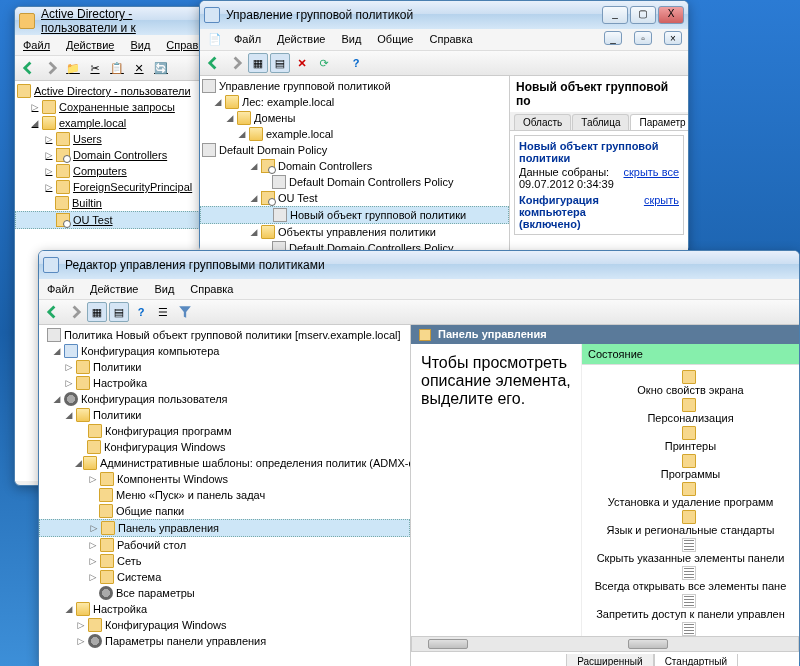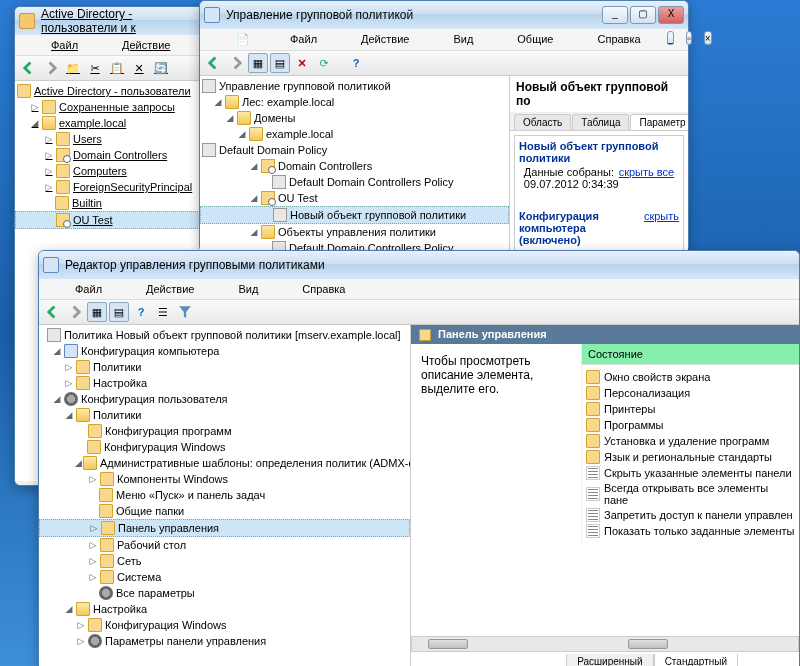--- a/index.html
+++ b/index.html
@@ -5,21 +5,21 @@
 *{box-sizing:border-box;margin:0;padding:0;font-family:"Segoe UI",Tahoma,sans-serif;font-size:11px;}
 body{background:linear-gradient(180deg,#2b7bd4 0%,#1a5fa8 50%,#3d8fd8 100%);width:800px;height:666px;position:relative;overflow:hidden;}
 .win{position:absolute;background:#f0f0f0;border:1px solid #4a7fb0;border-radius:6px;box-shadow:0 3px 12px rgba(0,0,0,0.3);}
 .win-header{background:linear-gradient(180deg,#e8f0fb 0%,#cddff2 45%,#b5d2ec 46%,#d5e7f7 100%);height:28px;display:flex;align-items:center;padding:0 4px;border-radius:5px 5px 0 0;}
 .win-icon{width:16px;height:16px;margin-right:6px;background:#f7c76c;border:1px solid #c89a3a;border-radius:2px;}
 .win-title{flex:1;color:#000;font-size:12px;}
 .win-btns{display:flex;gap:2px;}
 .win-btn{width:26px;height:18px;border:1px solid #7a9abb;border-radius:3px;background:linear-gradient(180deg,#f5f9fd,#d5e3f0);font-size:10px;line-height:14px;text-align:center;cursor:pointer;}
 .win-btn.close{background:linear-gradient(180deg,#f0a0a0,#d06060);}
 .menubar{background:#f5f5f5;padding:2px 6px;border-bottom:1px solid #ddd;display:flex;gap:12px;}
-.menubar span{padding:2px 2px;cursor:pointer;margin-left:28px;}
+.menubar span{padding:2px 2px;cursor:pointer;}
 .toolbar{background:linear-gradient(180deg,#fafafa,#e8e8e8);padding:2px 4px;border-bottom:1px solid #ccc;display:flex;gap:2px;align-items:center;}
 .tbtn{width:20px;height:20px;border:1px solid transparent;border-radius:2px;display:flex;align-items:center;justify-content:center;cursor:pointer;}
 .tbtn.active{border-color:#8ab;background:#d5e5f5;}
 .tbtn svg{width:14px;height:14px;}
 .body-area{display:flex;background:#fff;}
 .tree{overflow:auto;padding:2px 0;background:#fff;border-right:1px solid #ccc;}
 .tree-item{display:flex;align-items:center;padding:1px 2px;white-space:nowrap;cursor:pointer;}
 .tree-item.selected{background:#cde6f7;border:1px dotted #7aa;}
 .expander{width:12px;height:12px;margin-right:1px;display:inline-flex;align-items:center;justify-content:center;font-size:9px;color:#666;cursor:pointer;}
 .node-icon{width:14px;height:14px;margin-right:3px;flex-shrink:0;}
@@ -32,21 +32,21 @@
 .icon-gear{background:radial-gradient(circle,#aaa 40%,#666 41%);border-radius:50%;}
 .right-panel{flex:1;overflow:auto;}
 .detail-header{background:#5a7a9a;color:#fff;padding:3px 8px;font-weight:bold;}
 .tabs{display:flex;border-bottom:1px solid #ccc;background:#f0f0f0;padding-left:4px;padding-top:2px;}
 .tab{padding:2px 8px;border:1px solid #ccc;border-bottom:none;background:#e8e8e8;margin-right:1px;border-radius:3px 3px 0 0;cursor:pointer;font-size:10px;}
 .tab.active{background:#fff;}
 .detail-box{margin:4px;border:1px solid #ccc;padding:4px;font-size:10px;}
 .detail-box b{color:#003399;}
 .link{color:#0033cc;text-decoration:underline;cursor:pointer;}
 .col-list{padding:4px;}
-.col-list .li-row{display:flex;align-items:center;padding:1px 0;}
+.col-list .li-row{display:flex;align-items:center;padding:1px 0;flex-direction:column;}
 .col-list .li-icon{width:14px;height:14px;margin-right:4px;}
 .icon-policy{background:#fff;border:1px solid #ccc;position:relative;}
 .icon-policy::before{content:"";position:absolute;left:1px;top:1px;right:1px;bottom:1px;background:repeating-linear-gradient(180deg,#888 0 1px,transparent 1px 3px);}
 .scrollbar{position:absolute;background:#e8e8e8;border:1px solid #ccc;}
 .sb-h{bottom:0;left:0;right:0;height:16px;}
 .sb-thumb{background:linear-gradient(180deg,#e0e0e0,#c0c0c0);border:1px solid #999;border-radius:2px;}
 .bottom-tabs{position:absolute;bottom:0;left:40%;display:flex;}
 .btab{padding:2px 10px;border:1px solid #ccc;border-top:none;background:#f0f0f0;border-radius:0 0 3px 3px;font-size:10px;cursor:pointer;}
 .btab.active{background:#fff;}
 </style>
@@ -230,28 +230,28 @@
       <div style="padding:4px 6px;font-weight:bold;font-size:12px">Новый объект групповой по</div>
       <div class="tabs">
         <div class="tab">Область</div>
         <div class="tab">Таблица</div>
         <div class="tab active">Параметр</div>
       </div>
       <div class="detail-box">
         <div style="display:flex;justify-content:space-between">
           <b>Новый объект групповой политики</b>
         </div>
-        <div style="display:flex;justify-content:center;margin-top:2px">
+        <div style="display:flex;justify-content:space-between;margin-top:2px">
           <div>
             <span>Данные собраны:</span><br>
             <span>09.07.2012 0:34:39</span>
           </div>
           <span class="link">скрыть все</span>
         </div>
-        <div style="display:flex;justify-content:space-between;margin-top:20px">
+        <div style="display:flex;justify-content:space-between;margin-top:4px">
           <b style="color:#003399">Конфигурация компьютера (включено)</b>
           <span class="link">скрыть</span>
         </div>
       </div>
     </div>
   </div>
 </div>
 
 <div class="win" style="left:38px;top:250px;width:762px;height:416px;">
   <div class="win-header">
@@ -383,21 +383,21 @@
           <span class="node-icon icon-gear"></span>
           <span>Параметры панели управления</span>
         </div>
     </div>
     <div class="right-panel" style="position:relative;">
       <div class="detail-header">
         <span style="display:inline-block;width:12px;height:12px;background:#f7d88c;border:1px solid #c89a3a;margin-right:4px;vertical-align:middle"></span>
         <span>Панель управления</span>
       </div>
       <div style="display:flex;">
-        <div style="width:170px;padding:10px;font-size:12px">Чтобы просмотреть описание элемента, выделите его.</div>
+        <div style="width:170px;padding:10px;font-size:16px">Чтобы просмотреть описание элемента, выделите его.</div>
         <div style="flex:1;border-left:1px solid #eee">
           <div style="padding:4px 6px;border-bottom:1px solid #ddd;background:#86efac">Состояние</div>
           <div class="col-list" id="gpe-items">
               <div class="li-row">
                 <span class="li-icon icon-folder"></span>
                 <span>Окно свойств экрана</span>
               </div>
               <div class="li-row">
                 <span class="li-icon icon-folder"></span>
                 <span>Персонализация</span>

